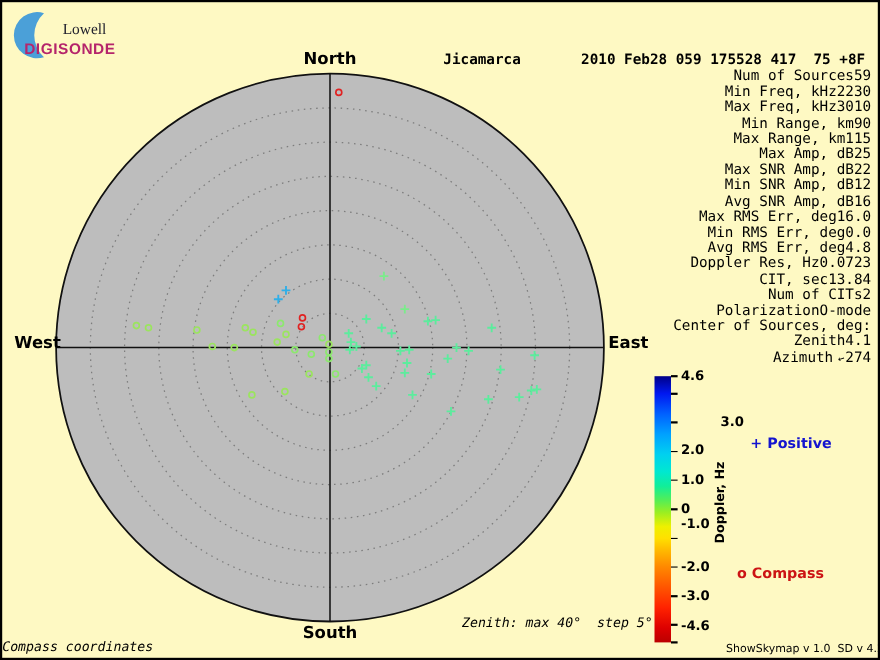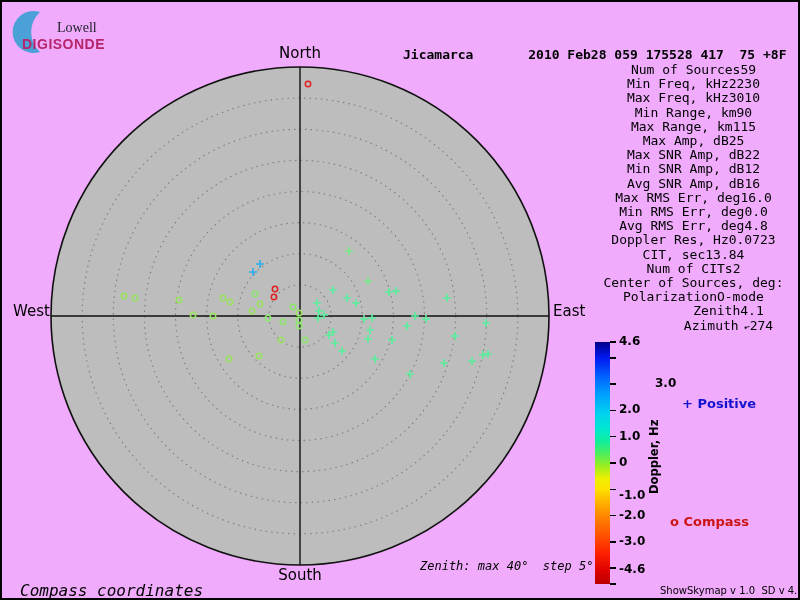--- a/index.html
+++ b/index.html
@@ -1,52 +1,52 @@
 <!DOCTYPE html>
 <html><head>
 <meta charset="utf-8">
 <style>
   html,body{margin:0;padding:0;background:#fff;}
-  #frame{position:relative;width:800px;height:600px;background:#f0abfc;border:2px solid #000;
+  #frame{position:relative;width:800px;height:600px;background:#fef9c3;border:2px solid #000;
          box-sizing:border-box;overflow:hidden;font-family:"DejaVu Sans",sans-serif;color:#000;}
   
   #logo{position:absolute;left:8px;top:6px;width:150px;height:48px;}
   #logo .lowell{position:absolute;left:47px;top:12px;font-family:"Liberation Serif",serif;
                 font-size:14px;color:#22222e;}
   #logo .digisonde{position:absolute;left:12px;top:28px;font-family:"Liberation Sans",sans-serif;
                    font-weight:bold;font-size:14px;letter-spacing:.5px;color:#b5256b;}
   #station-header{position:absolute;left:401px;top:8px;font-family:"DejaVu Sans Mono",monospace;
                   font-weight:bold;font-size:13px;line-height:18px;white-space:pre;}
   
-  .compass{position:absolute;font-weight:normal;font-size:15px;font-family:"DejaVu Sans",sans-serif;}
+  .compass{position:absolute;font-weight:bold;font-size:15px;font-family:"DejaVu Sans",sans-serif;}
   #lbl-north{left:298px;top:42px;transform:translateX(-50%);}
   #lbl-south{left:298px;top:564px;transform:translateX(-50%);}
   #lbl-west{left:11px;top:300px;}
   #lbl-east{left:551px;top:300px;}
   
   #stats{position:absolute;left:593px;top:61px;width:197px;
          font-family:"DejaVu Sans Mono",monospace;font-size:13px;line-height:14.2px;}
-  .srow{display:flex;justify-content:center;white-space:pre;}
+  .srow{display:flex;justify-content:flex-end;white-space:pre;}
   .slabel.indent{padding-left:70px;}
   .sval{text-align:right;}
   .az-arrow{display:inline-block;font-size:10px;transform:rotate(-18deg);margin-left:5px;}
   
   #colorbar{position:absolute;left:593px;top:340px;width:15px;height:228px;}
   #colorbar .bar{position:absolute;left:0;top:0;width:15px;height:242px;}
   .cb-tick{position:absolute;left:15px;width:6px;height:1.6px;background:#000;}
   .cb-lbl{position:absolute;left:24px;font-weight:bold;font-size:12px;white-space:nowrap;}
   #doppler-label{position:absolute;left:645px;top:492px;transform:rotate(-90deg);
                  transform-origin:0 0;font-weight:bold;font-size:11.5px;white-space:nowrap;}
   
   .legend-item{position:absolute;font-weight:bold;font-size:13px;white-space:pre;}
   #legend-positive{left:668px;top:394px;margin-left:12px;}
   #legend-negative{left:668px;top:512px;}
   
-  #footer-left{position:absolute;left:18px;top:579px;font-family:"DejaVu Sans Mono",monospace;
-               font-style:italic;font-size:16px;}
+  #footer-left{position:absolute;left:0;top:579px;font-family:"DejaVu Sans Mono",monospace;
+               font-style:italic;font-size:12px;}
   #footer-center{position:absolute;left:418px;top:557px;font-family:"DejaVu Sans Mono",monospace;
                  font-style:italic;font-size:12px;white-space:pre;}
   #footer-right{position:absolute;left:658px;top:583px;font-size:10px;
                 font-family:"DejaVu Sans",sans-serif;white-space:pre;}
   #plot{position:absolute;left:0;top:0;}
 </style>
 </head>
 <body>
 
 <div id="frame">
@@ -147,41 +147,41 @@
       <div class="srow"><span class="slabel">Max Amp, dB</span><span class="sval">25</span></div>
       <div class="srow"><span class="slabel">Max SNR Amp, dB</span><span class="sval">22</span></div>
       <div class="srow"><span class="slabel">Min SNR Amp, dB</span><span class="sval">12</span></div>
       <div class="srow"><span class="slabel">Avg SNR Amp, dB</span><span class="sval">16</span></div>
       <div class="srow"><span class="slabel">Max RMS Err, deg</span><span class="sval">16.0</span></div>
       <div class="srow"><span class="slabel">Min RMS Err, deg</span><span class="sval">0.0</span></div>
       <div class="srow"><span class="slabel">Avg RMS Err, deg</span><span class="sval">4.8</span></div>
       <div class="srow"><span class="slabel">Doppler Res, Hz</span><span class="sval">0.0723</span></div>
       <div class="srow"><span class="slabel">CIT, sec</span><span class="sval">13.84</span></div>
       <div class="srow"><span class="slabel">Num of CITs</span><span class="sval">2</span></div>
+      <div class="srow"><span class="slabel">Polarization</span><span class="sval">O-mode</span></div>
       <div class="srow"><span class="slabel">Center of Sources, deg:</span><span class="sval"></span></div>
-      <div class="srow"><span class="slabel">Polarization</span><span class="sval">O-mode</span></div>
       <div class="srow"><span class="slabel indent">Zenith</span><span class="sval">4.1</span></div>
       <div class="srow"><span class="slabel indent">Azimuth<span class="az-arrow">←</span></span><span class="sval">274</span></div>
     </div>
 
   <div id="colorbar">
     <div class="bar" style="background: linear-gradient(to top, rgb(187, 0, 0) 0%, rgb(221, 0, 0) 5.4%, rgb(255, 34, 0) 13%, rgb(255, 85, 0) 20.7%, rgb(255, 136, 0) 28.3%, rgb(255, 187, 0) 34.8%, rgb(255, 224, 0) 39.1%, rgb(238, 240, 0) 43.5%, rgb(153, 238, 34) 48.9%, rgb(85, 238, 85) 53.3%, rgb(17, 238, 153) 58.7%, rgb(0, 232, 208) 64.1%, rgb(0, 208, 240) 70.7%, rgb(0, 160, 255) 78.3%, rgb(0, 96, 255) 85.9%, rgb(0, 24, 240) 93.5%, rgb(0, 0, 136) 100%);"></div>
   <div class="cb-tick" style="top: -0.8px;"></div>
       <div class="cb-lbl" style="top: -8px;">4.6</div>
       <div class="cb-tick" style="top: 14.9826px;"></div>
       <div class="cb-tick" style="top: 41.287px;"></div>
       <div class="cb-lbl" style="top: 34.087px; margin-left: 36px;">3.0</div>
       <div class="cb-tick" style="top: 67.5913px;"></div>
       <div class="cb-lbl" style="top: 60.3913px;">2.0</div>
       <div class="cb-tick" style="top: 93.8957px;"></div>
       <div class="cb-lbl" style="top: 86.6957px;">1.0</div>
       <div class="cb-tick" style="top: 120.2px;"></div>
       <div class="cb-lbl" style="top: 113px;">0</div>
       <div class="cb-tick" style="top: 146.504px;"></div>
-      <div class="cb-lbl" style="top: 146px;">-1.0</div>
+      <div class="cb-lbl" style="top: 127px;">-1.0</div>
       <div class="cb-tick" style="top: 172.809px;"></div>
       <div class="cb-lbl" style="top: 165.609px;">-2.0</div>
       <div class="cb-tick" style="top: 199.113px;"></div>
       <div class="cb-lbl" style="top: 191.913px;">-3.0</div>
       <div class="cb-tick" style="top: 225.417px;"></div>
       <div class="cb-tick" style="top: 241.2px;"></div>
       <div class="cb-lbl" style="top: 220px;">-4.6</div>
     </div>
   <div id="doppler-label">Doppler, Hz</div>
 

